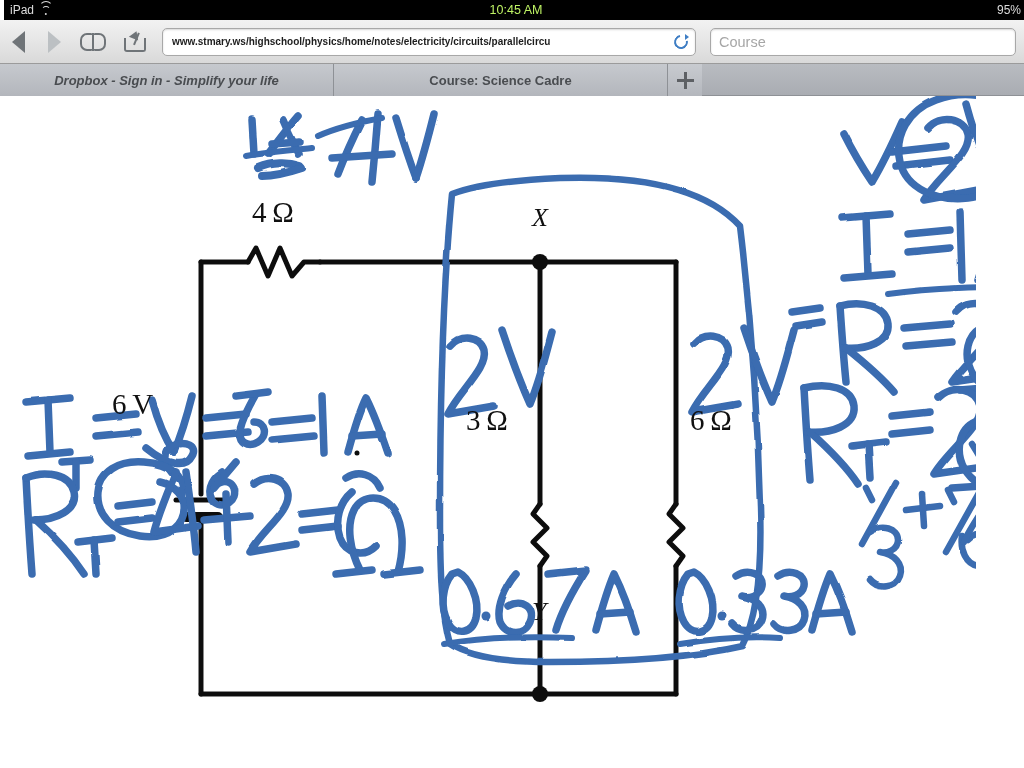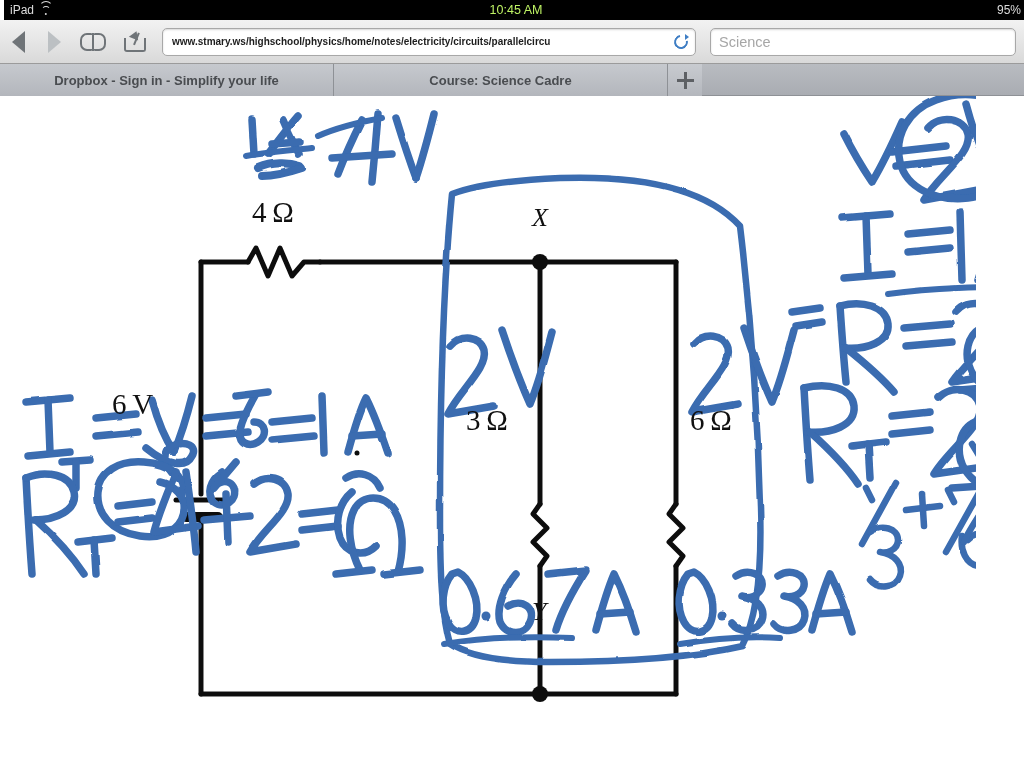--- a/index.html
+++ b/index.html
@@ -190,21 +190,21 @@
     position: absolute; left: 12px; top: 50%;
     transform: translateY(-50%);
     width: 13px; height: 13px;
   }
   .tab-close::before, .tab-close::after {
     content:""; position:absolute; left: 0; top: 6px;
     width: 13px; height: 1.8px; background: #75787c;
   }
   .tab-close::before { transform: rotate(45deg); }
   .tab-close::after  { transform: rotate(-45deg); }
-  #tab0 { width: 334px; }
+  #tab0 { width: 334px; font-style: italic; }
   #tab1 { width: 334px; text-align: center; }
   #tab2 { width: 322px; }
   #newtab {
     width: 34px; height: 32px;
     display:flex; align-items:center; justify-content:center;
     background: linear-gradient(#c8cbd0, #b4b7bd);
   }
   #newtab .plus { position: relative; width: 17px; height: 17px; }
   #newtab .plus::before, #newtab .plus::after {
     content:""; position:absolute; background:#5d6064;
@@ -269,21 +269,21 @@
 
     <div id="urlbar">
       <span id="url-text">www.stmary.ws/highschool/physics/home/notes/electricity/circuits/parallelcircu</span>
       <span class="reload-icon">
         <span class="ring"></span>
           <span class="tip"></span>
       </span>
     </div>
 
     <div id="searchbar">
-      <span id="search-input-text">Science</span>
+      <span id="search-input-text">Course</span>
     </div>
   </div>
 
   <div id="tabbar">
     <div class="tab" id="tab0">
       <span class="tab-label">Dropbox - Sign in - Simplify your life</span>
     </div>
     <div class="tab" id="tab1">
       <span class="tab-label">Course: Science Cadre</span>
     </div>

